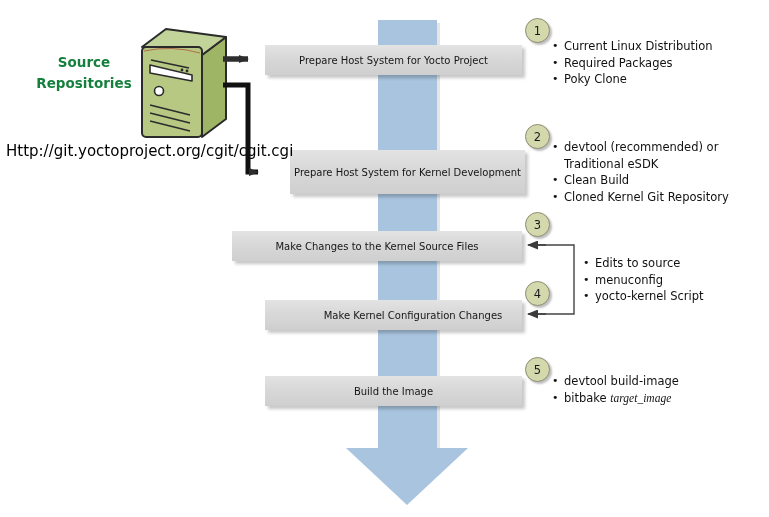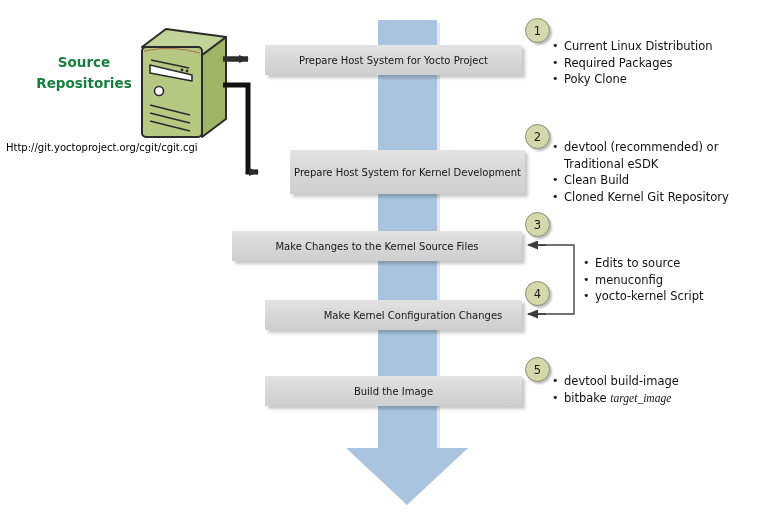--- a/index.html
+++ b/index.html
@@ -96,21 +96,21 @@
     font-size: 13.5px;
     font-weight: bold;
     line-height: 21px;
     color: #15803d;
     z-index: 4;
   }
   .src-url {
     position: absolute;
     left: 6px;
     top: 142px;
-    font-size: 10px;
+    font-size: 15px;
     color: #000000;
     white-space: nowrap;
     z-index: 4;
   }
 
   
   .server {
     position: absolute;
     left: 134px;
     top: 27px;

